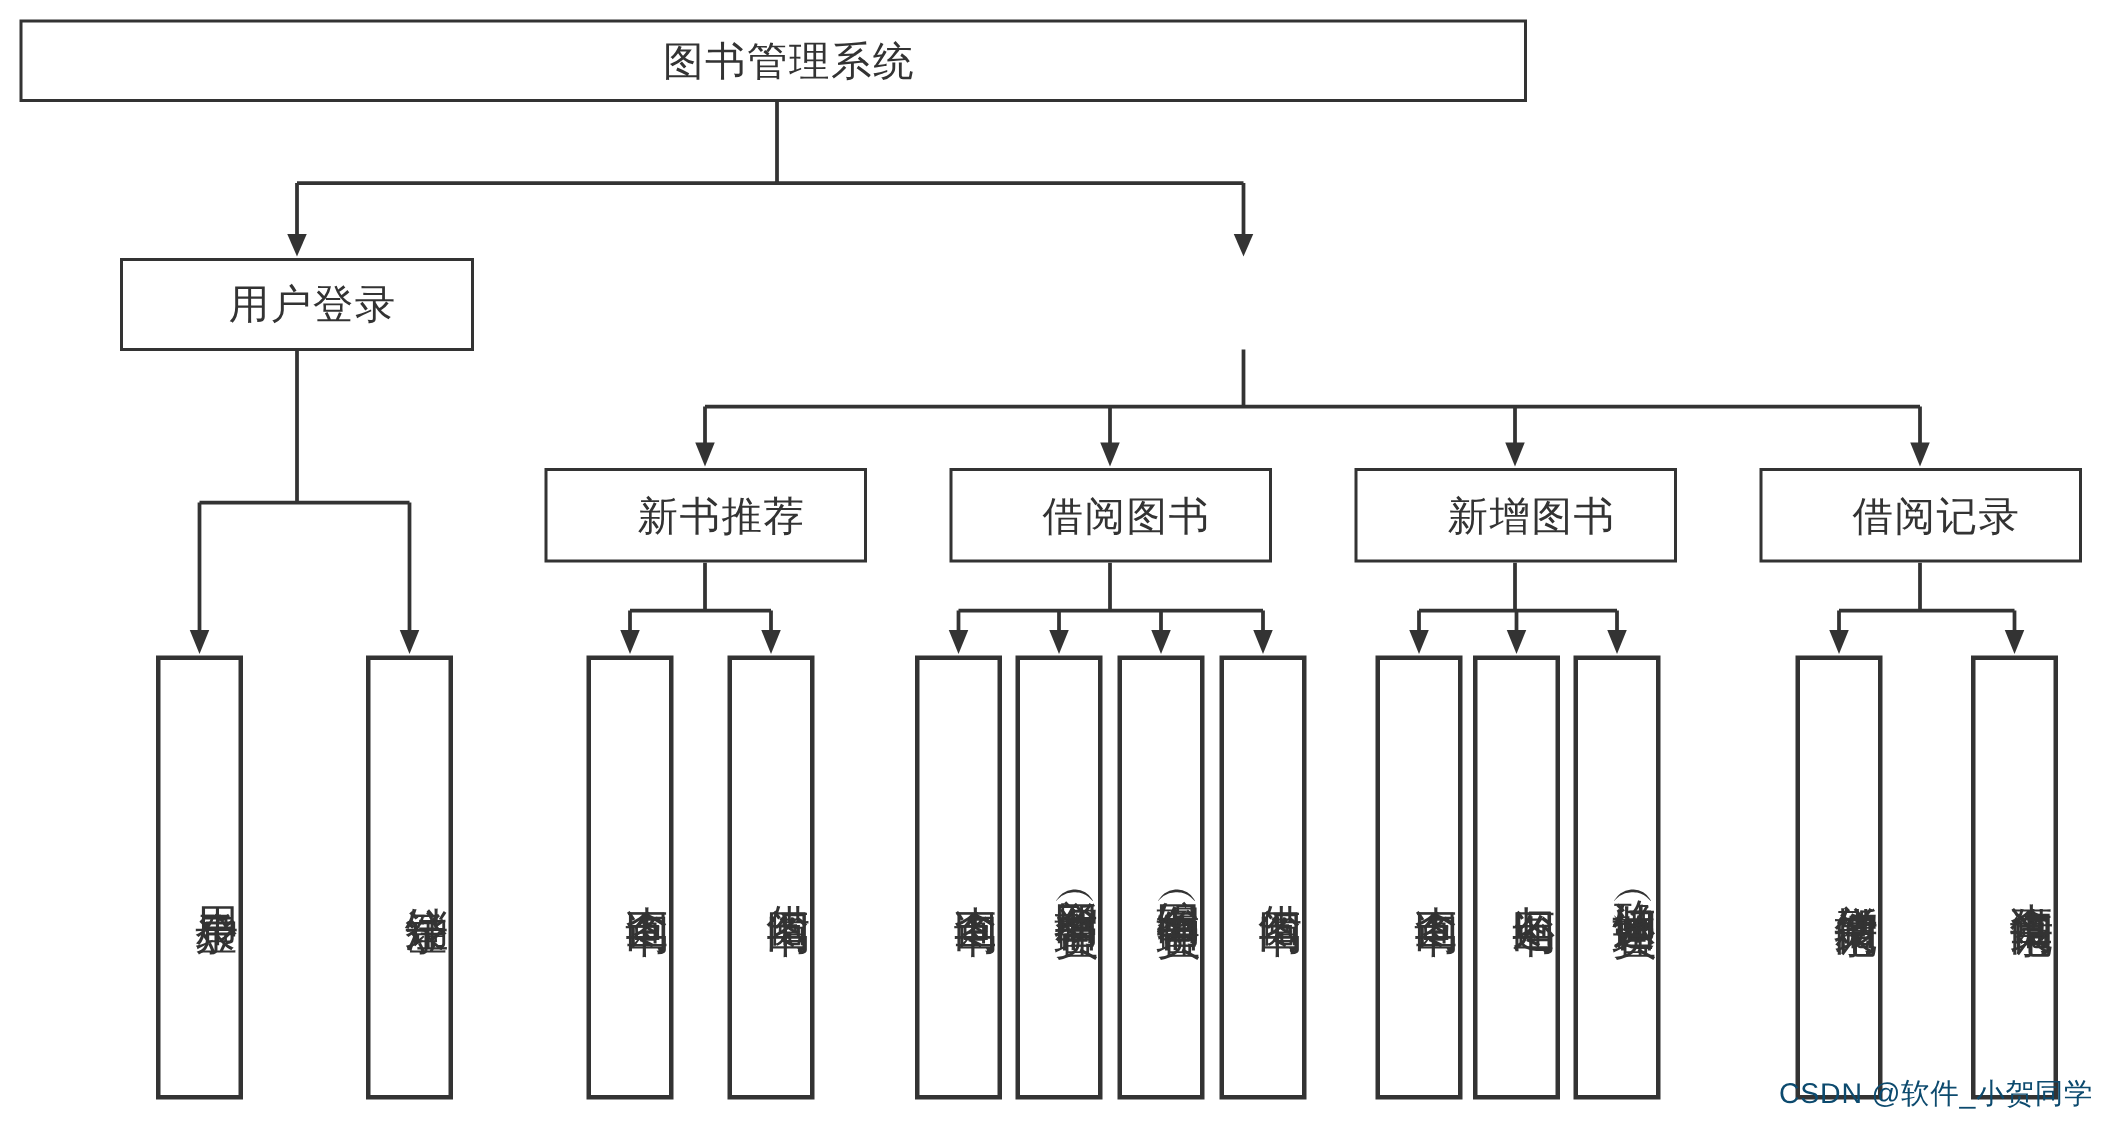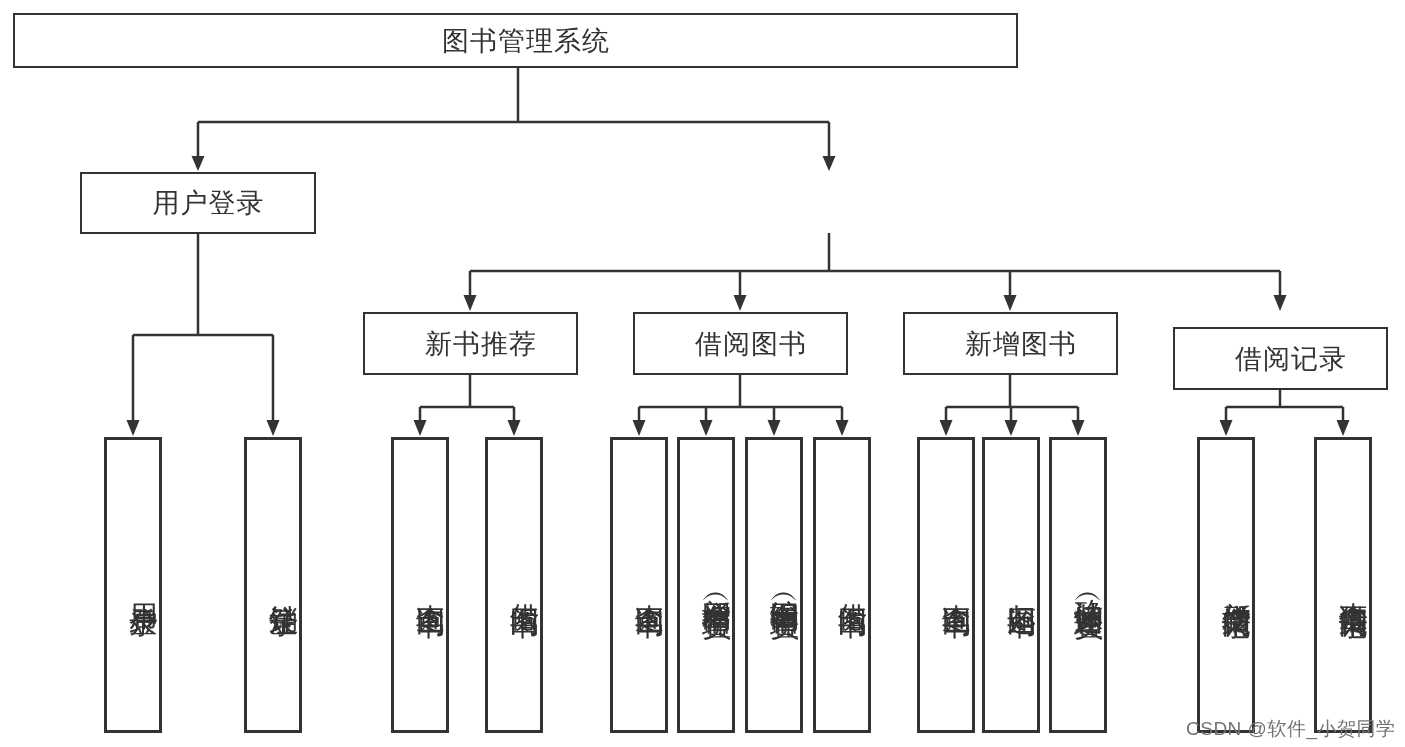--- a/index.html
+++ b/index.html
@@ -57,21 +57,21 @@
     white-space: nowrap;
     color: #333333;
   }
   .watermark {
     position: absolute;
     left: 1186px;
     top: 716px;
     z-index: 3;
     font-size: 19px;
     letter-spacing: 0.5px;
-    color: #737373;
+    color: #0c4a6e;
     white-space: nowrap;
   }
 </style>
 </head>
 <body>
 
 <div class="stage">
 
   <svg class="wires" width="1405" height="747" viewBox="0 0 1405 747">
     <path d="M518 68 V122
@@ -140,21 +140,21 @@
 
   <div class="node h" style="left:363px; top:312px; width:215px; height:63px;">
     <span class="lbl">新书推荐</span>
   </div>
   <div class="node h" style="left:633px; top:312px; width:215px; height:63px;">
     <span class="lbl">借阅图书</span>
   </div>
   <div class="node h" style="left:903px; top:312px; width:215px; height:63px;">
     <span class="lbl">新增图书</span>
   </div>
-  <div class="node h" style="left:1173px; top:312px; width:215px; height:63px;margin-top:15px;">
+  <div class="node h" style="left:1173px; top:312px; width:215px; height:63px;">
     <span class="lbl">借阅记录</span>
   </div>
 
   <div class="node v" style="left:104px;">
     <span class="vlbl">用户登录</span>
   </div>
   <div class="node v" style="left:244px;">
     <span class="vlbl">注销登录</span>
   </div>
 

